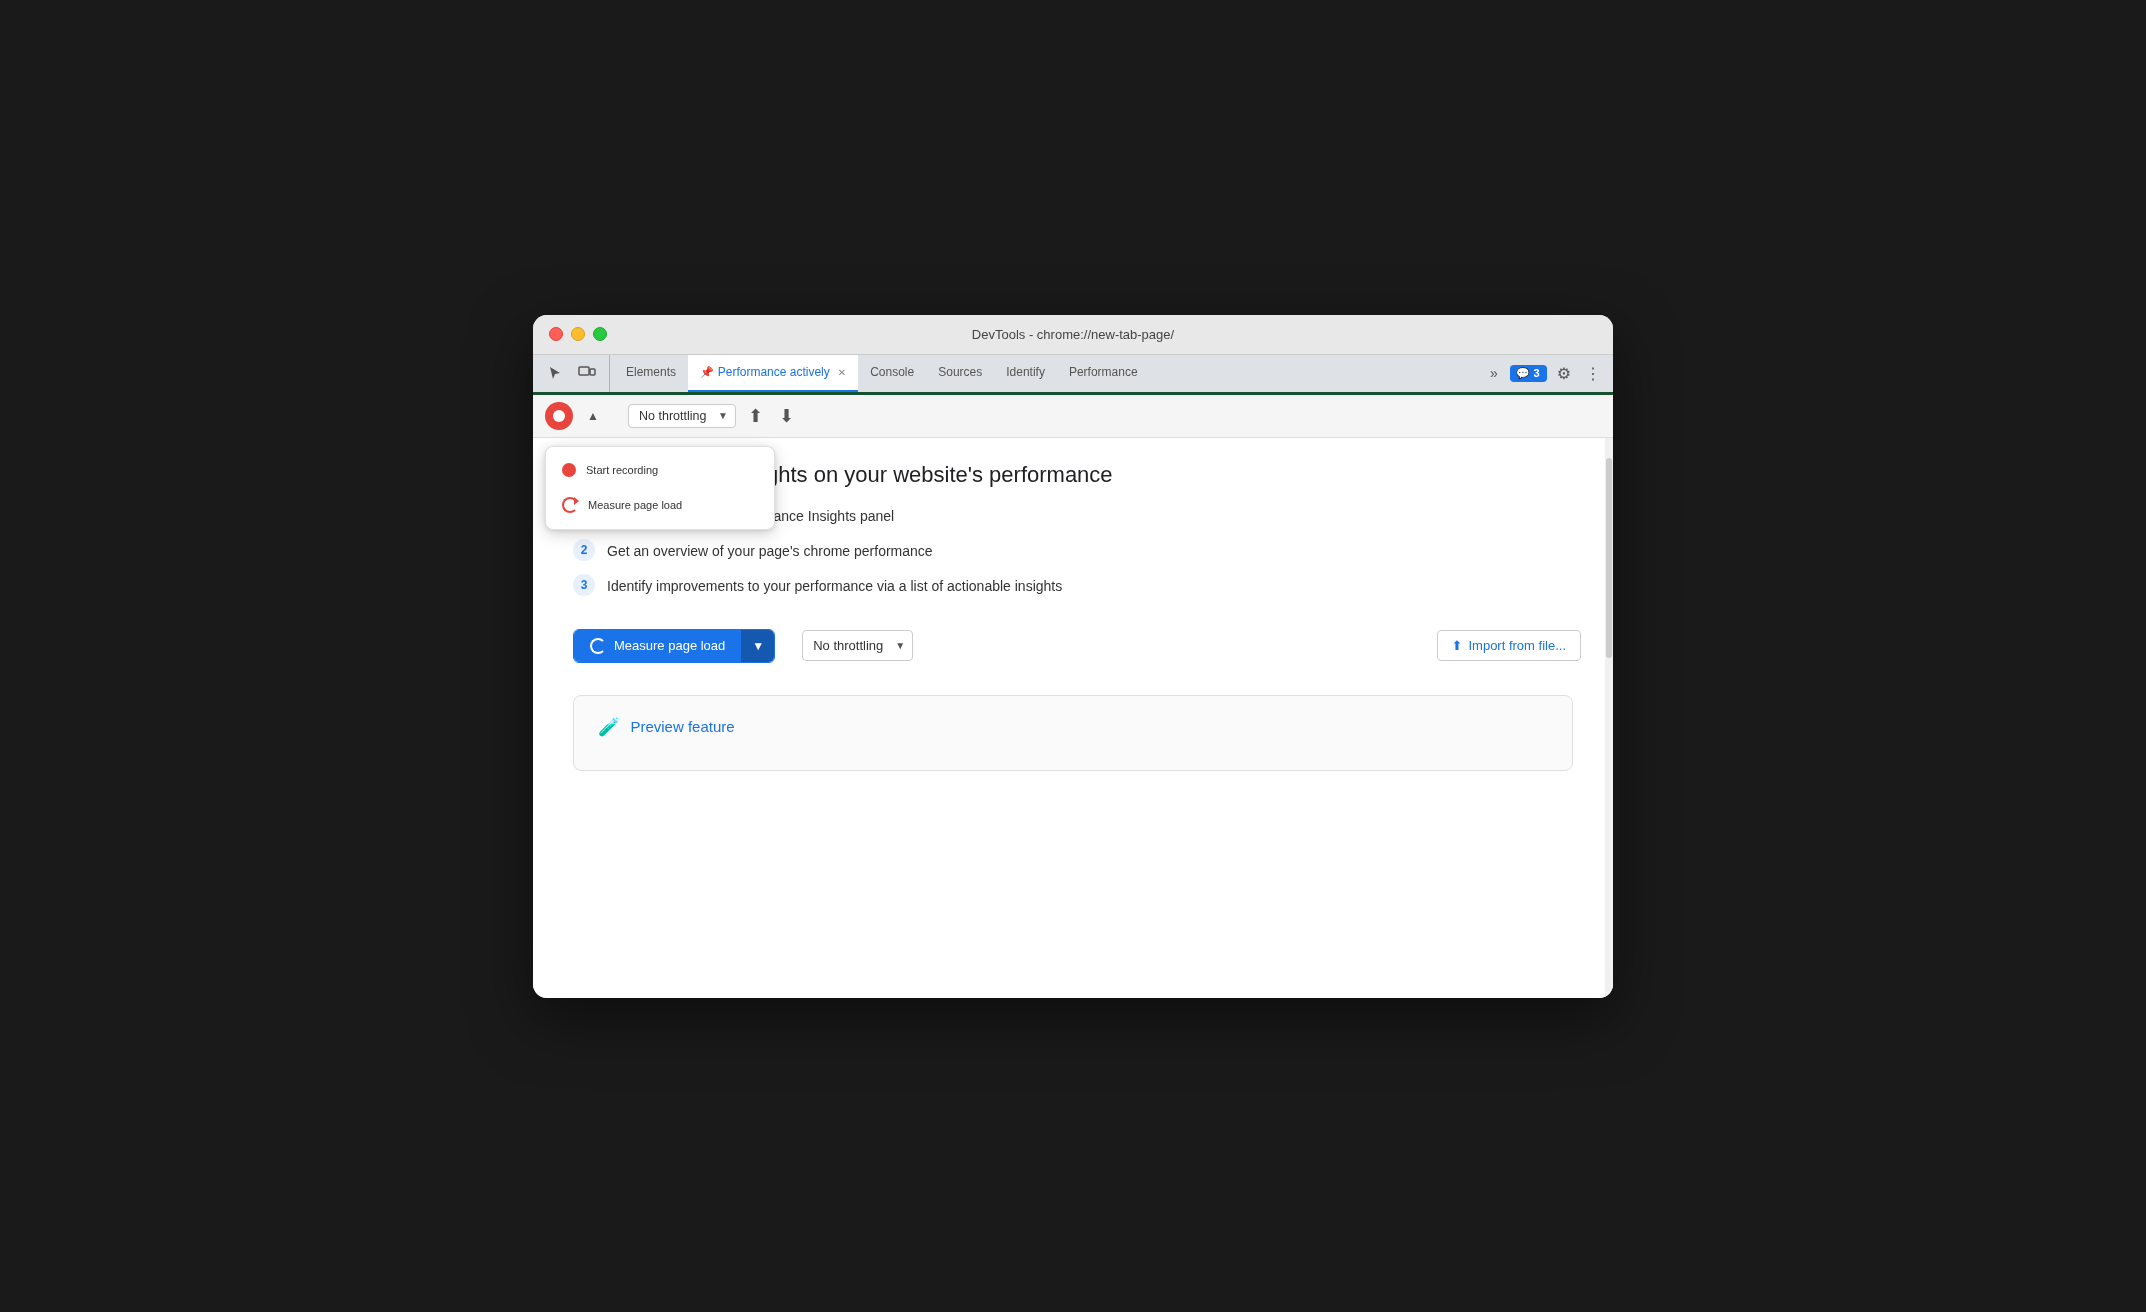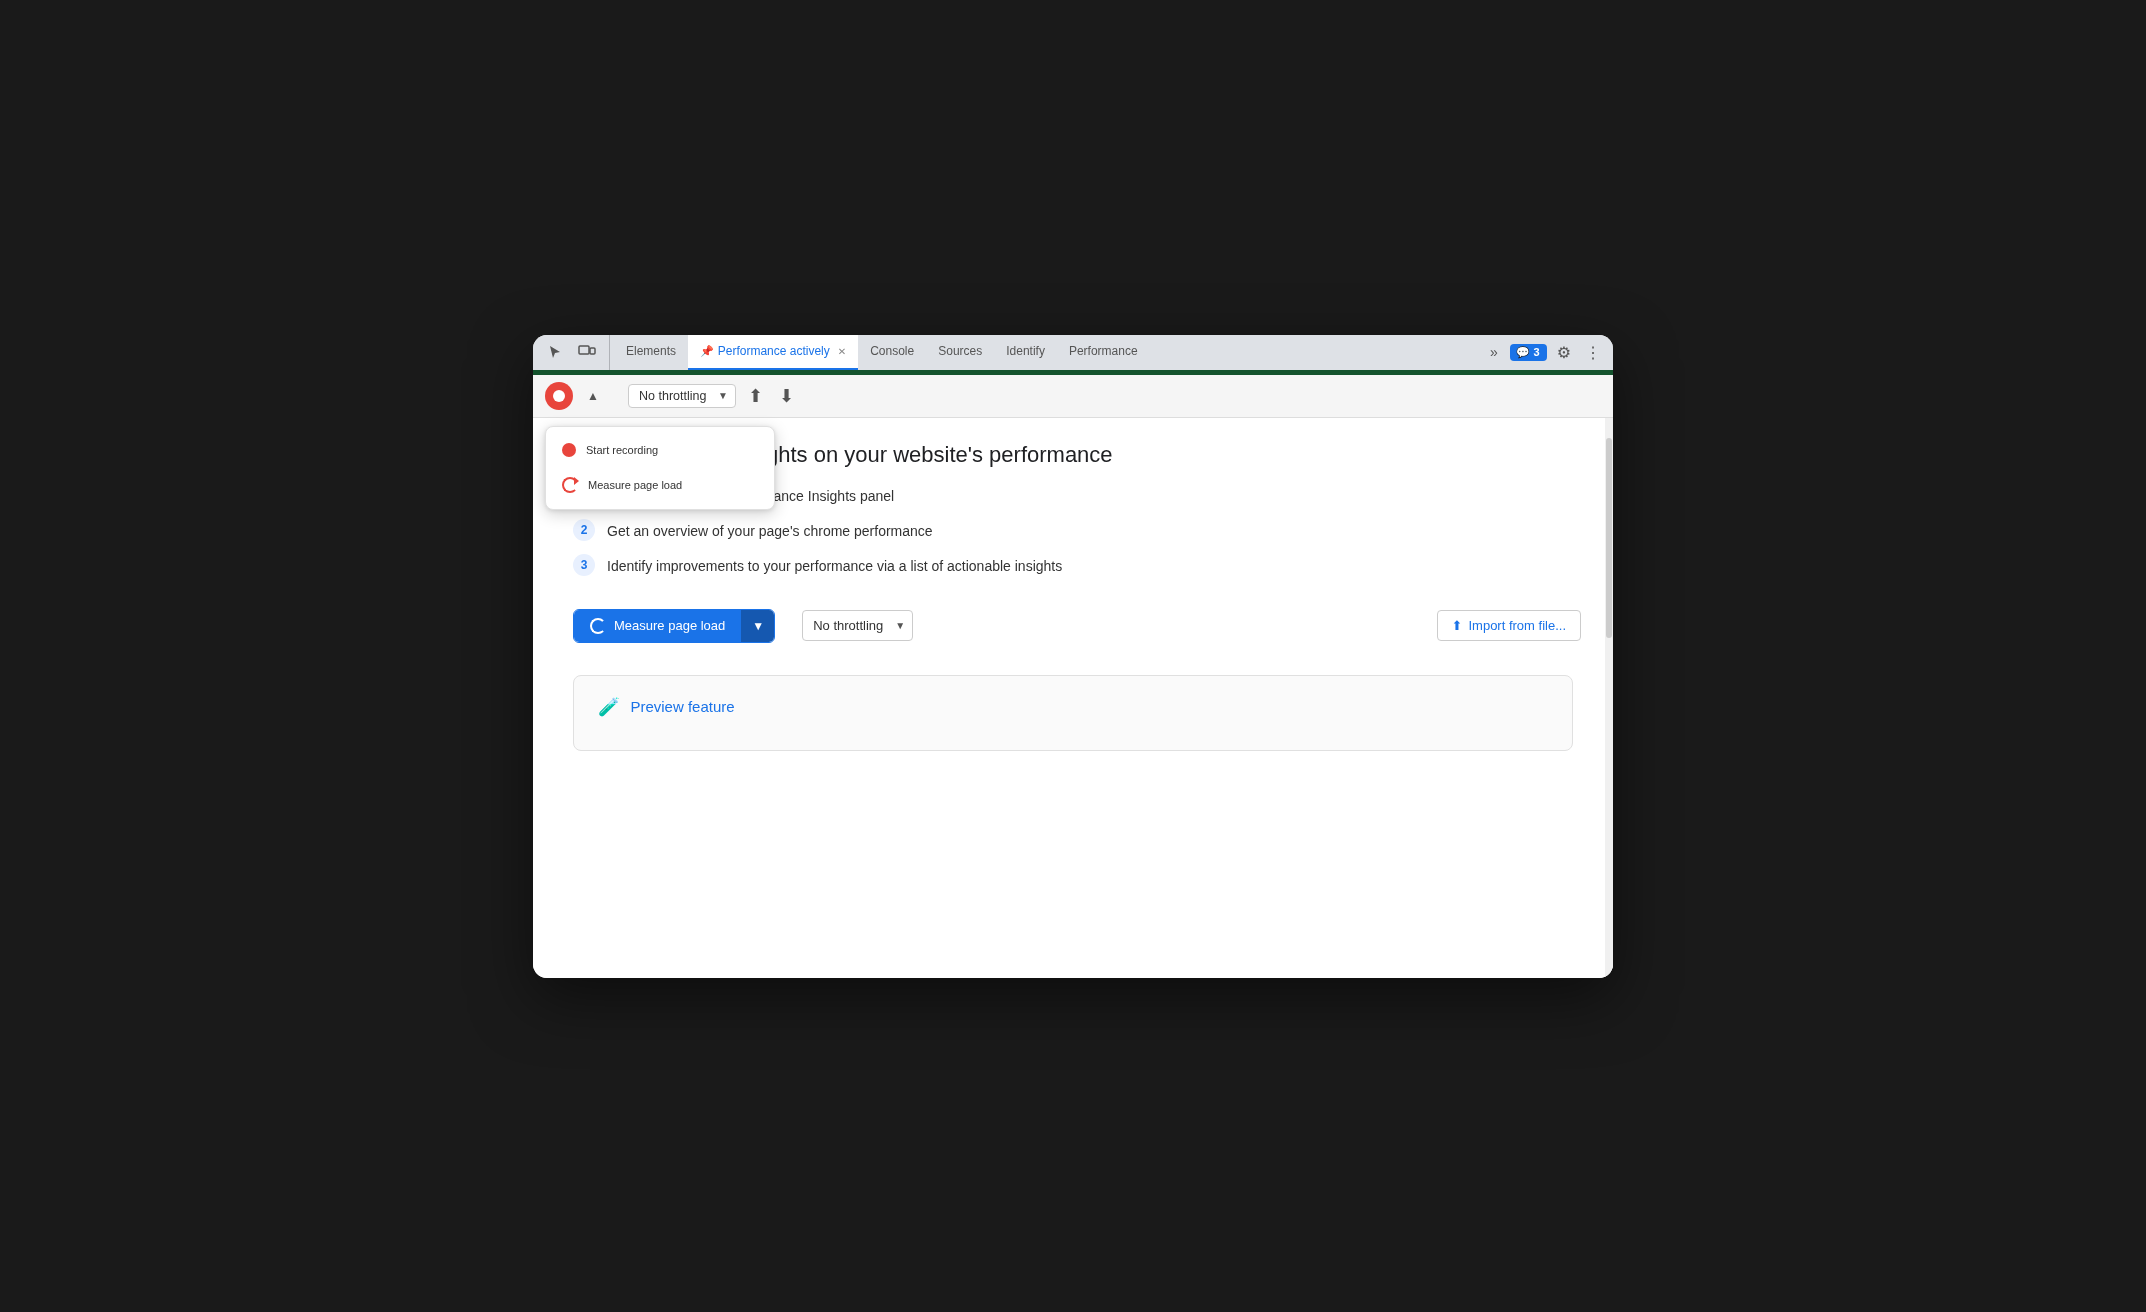--- a/index.html
+++ b/index.html
@@ -47,21 +47,21 @@
       font-size: 13px;
       color: #444;
       font-weight: 500;
     }
     
     .tab-bar {
       background: #dee1e6;
       display: flex;
       align-items: stretch;
       padding: 0 8px;
-      border-bottom: 5px solid #14532d;
+      border-bottom: 3px solid #14532d;
       height: 40px;
       position: relative;
     }
     .tab-bar-left {
       display: flex;
       align-items: center;
       gap: 4px;
       padding-right: 8px;
       border-right: 1px solid #b0b3b8;
       margin-right: 4px;
@@ -412,20 +412,28 @@
       border-radius: 3px;
       margin: 0 1px;
       margin-top: 20px;
     }
   </style>
 </head>
 <body>
 
 <div class="window">
 
+  <div class="title-bar">
+    <div class="traffic-lights">
+      <div class="traffic-light tl-red"></div>
+      <div class="traffic-light tl-yellow"></div>
+      <div class="traffic-light tl-green"></div>
+    </div>
+    <span class="title-text">DevTools - chrome://new-tab-page/</span>
+  </div>
 
   <div class="tab-bar">
     <div class="tab-bar-left">
       <div class="toolbar-icon-btn">
         <svg width="16" height="16" viewBox="0 0 16 16" fill="none">
           <path d="M3 2L13 8L8 9L6 14L3 2Z" fill="#555"></path>
         </svg>
       </div>
       <div class="toolbar-icon-btn">
         <svg width="18" height="16" viewBox="0 0 18 16" fill="none">

